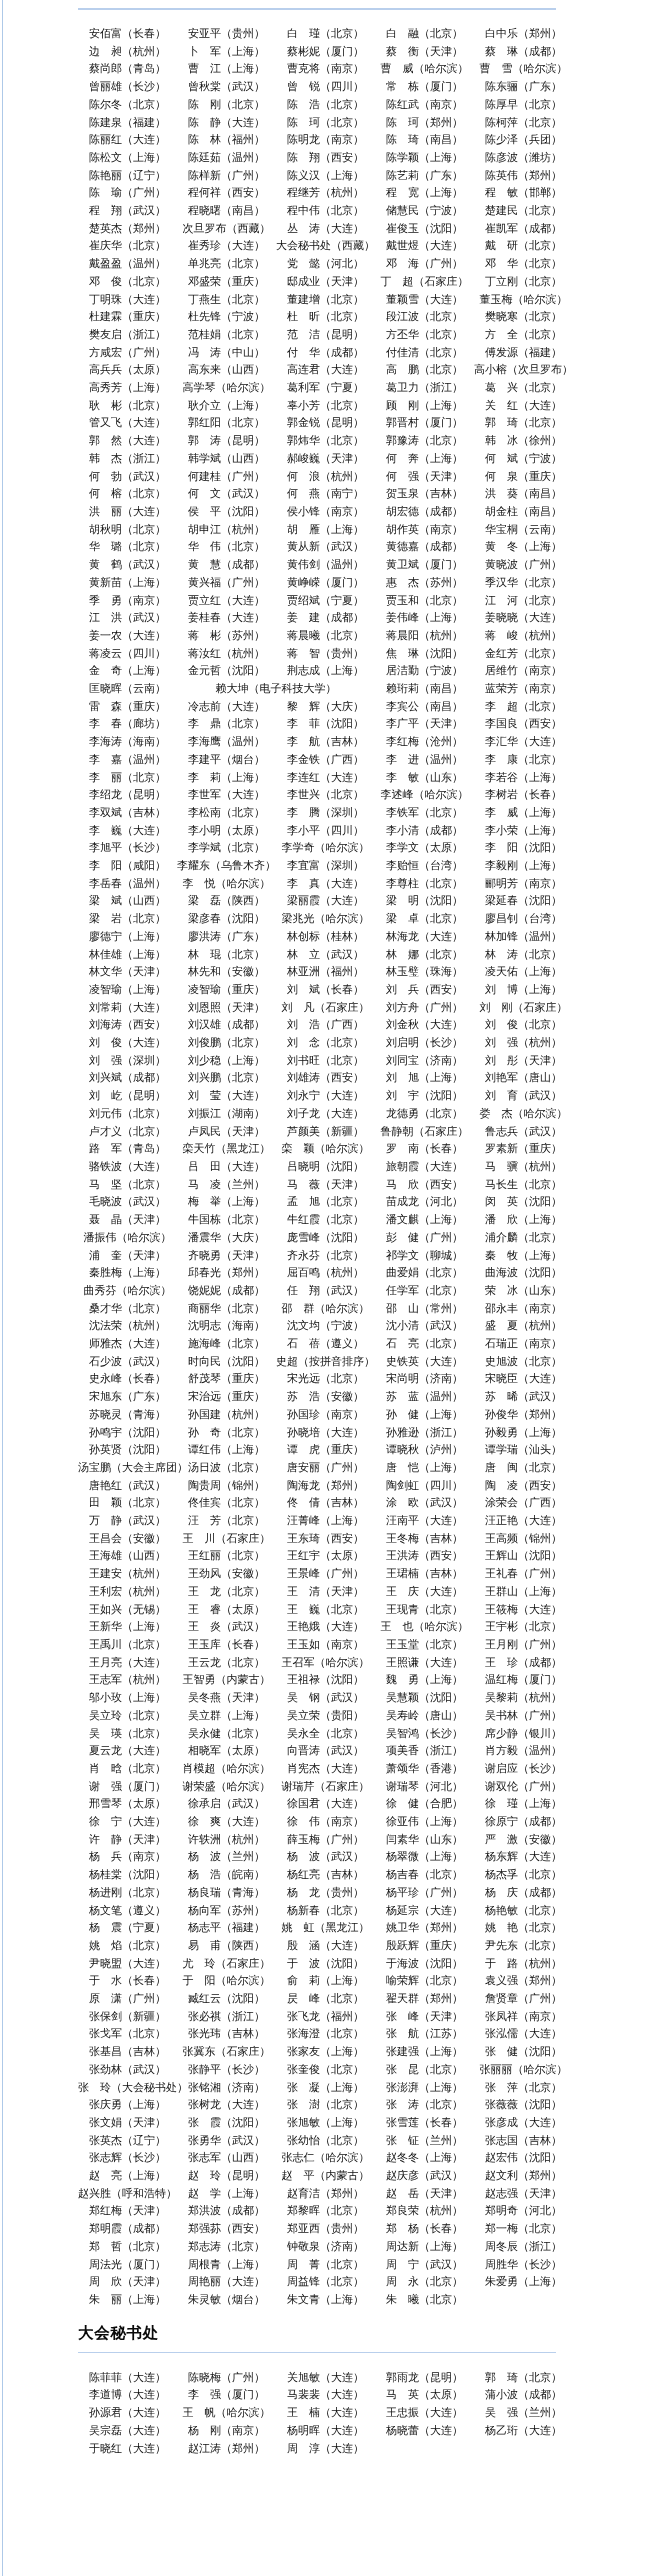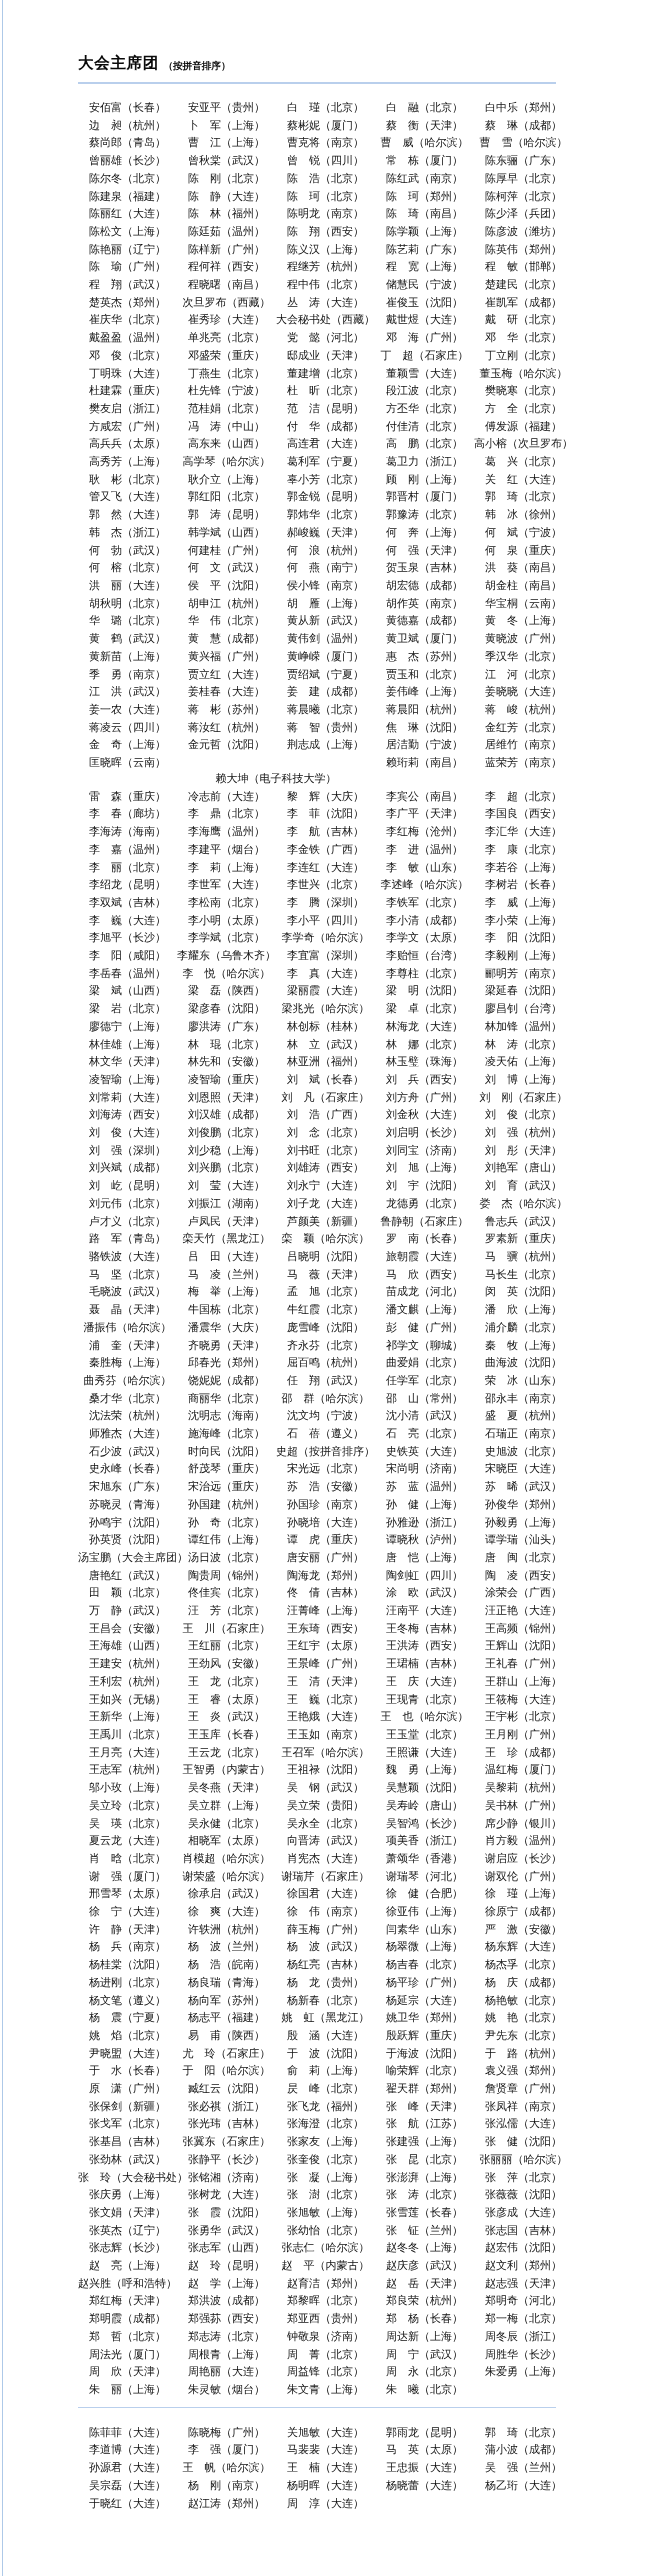--- a/index.html
+++ b/index.html
@@ -65,36 +65,32 @@
     line-height: 17.7px;
     font-weight: 400;
     text-align: center;
   }
   .member {
     white-space: nowrap;
     overflow: visible;
   }
   .member.span2 {
     grid-column: span 2;
-    margin-top: 16px;
   }
   .secretariat-header {
     padding-top: 14px;
   }
 </style>
 </head>
 <body>
 
 <div class="edge-line"></div>
 
 <div class="content">
 
-  <div class="section-header presidium-header">
-    <span class="section-title">大会主席团</span><span class="section-subtitle">（按拼音排序）</span>
-  </div>
   <div class="divider"></div>
 
   <div class="name-grid">
       <span class="member">安佰富（长春）</span>
       <span class="member">安亚平（贵州）</span>
       <span class="member">白　瑾（北京）</span>
       <span class="member">白　融（北京）</span>
       <span class="member">白中乐（郑州）</span>
       <span class="member">边　昶（杭州）</span>
       <span class="member">卜　军（上海）</span>
@@ -729,20 +725,23 @@
       <span class="member">周艳丽（大连）</span>
       <span class="member">周益锋（北京）</span>
       <span class="member">周　永（北京）</span>
       <span class="member">朱爱勇（上海）</span>
       <span class="member">朱　丽（上海）</span>
       <span class="member">朱灵敏（烟台）</span>
       <span class="member">朱文青（上海）</span>
       <span class="member">朱　曦（北京）</span>
     </div>
 
+  <div class="section-header secretariat-header">
+    <span class="section-title">大会秘书处</span>
+  </div>
   <div class="divider"></div>
 
   <div class="name-grid">
       <span class="member">陈菲菲（大连）</span>
       <span class="member">陈晓梅（广州）</span>
       <span class="member">关旭敏（大连）</span>
       <span class="member">郭雨龙（昆明）</span>
       <span class="member">郭　琦（北京）</span>
       <span class="member">李道博（大连）</span>
       <span class="member">李　强（厦门）</span>

